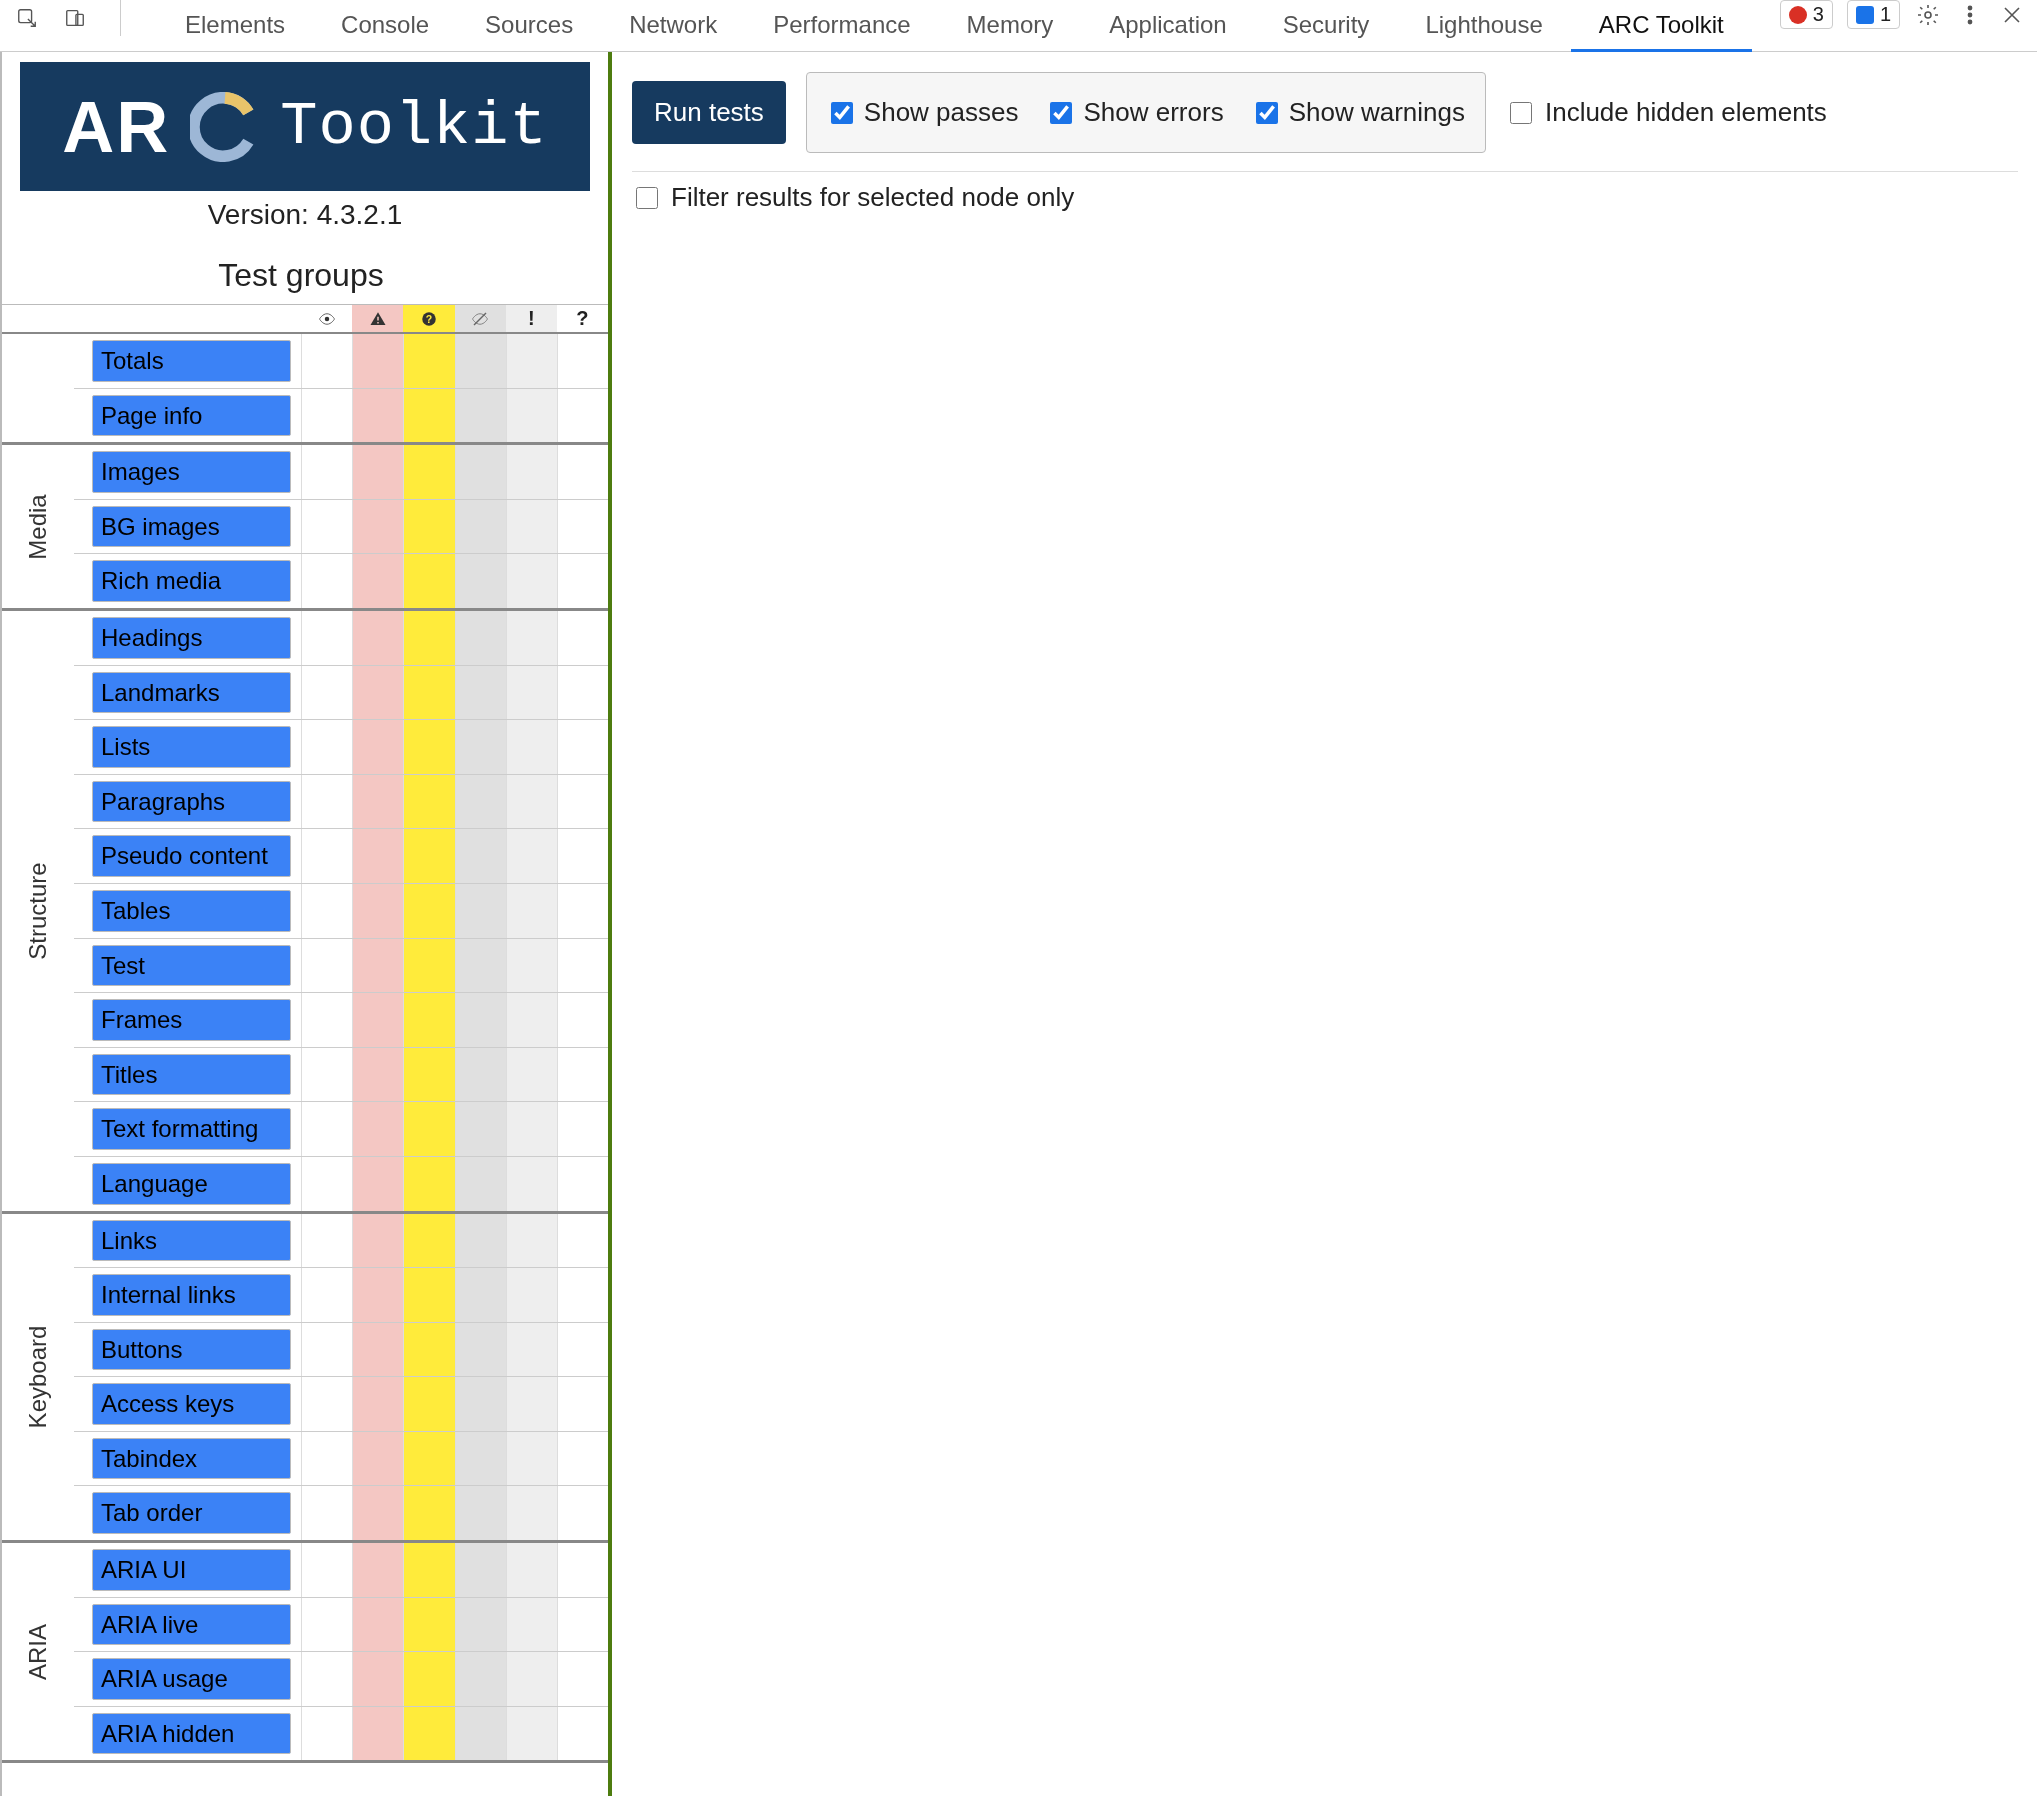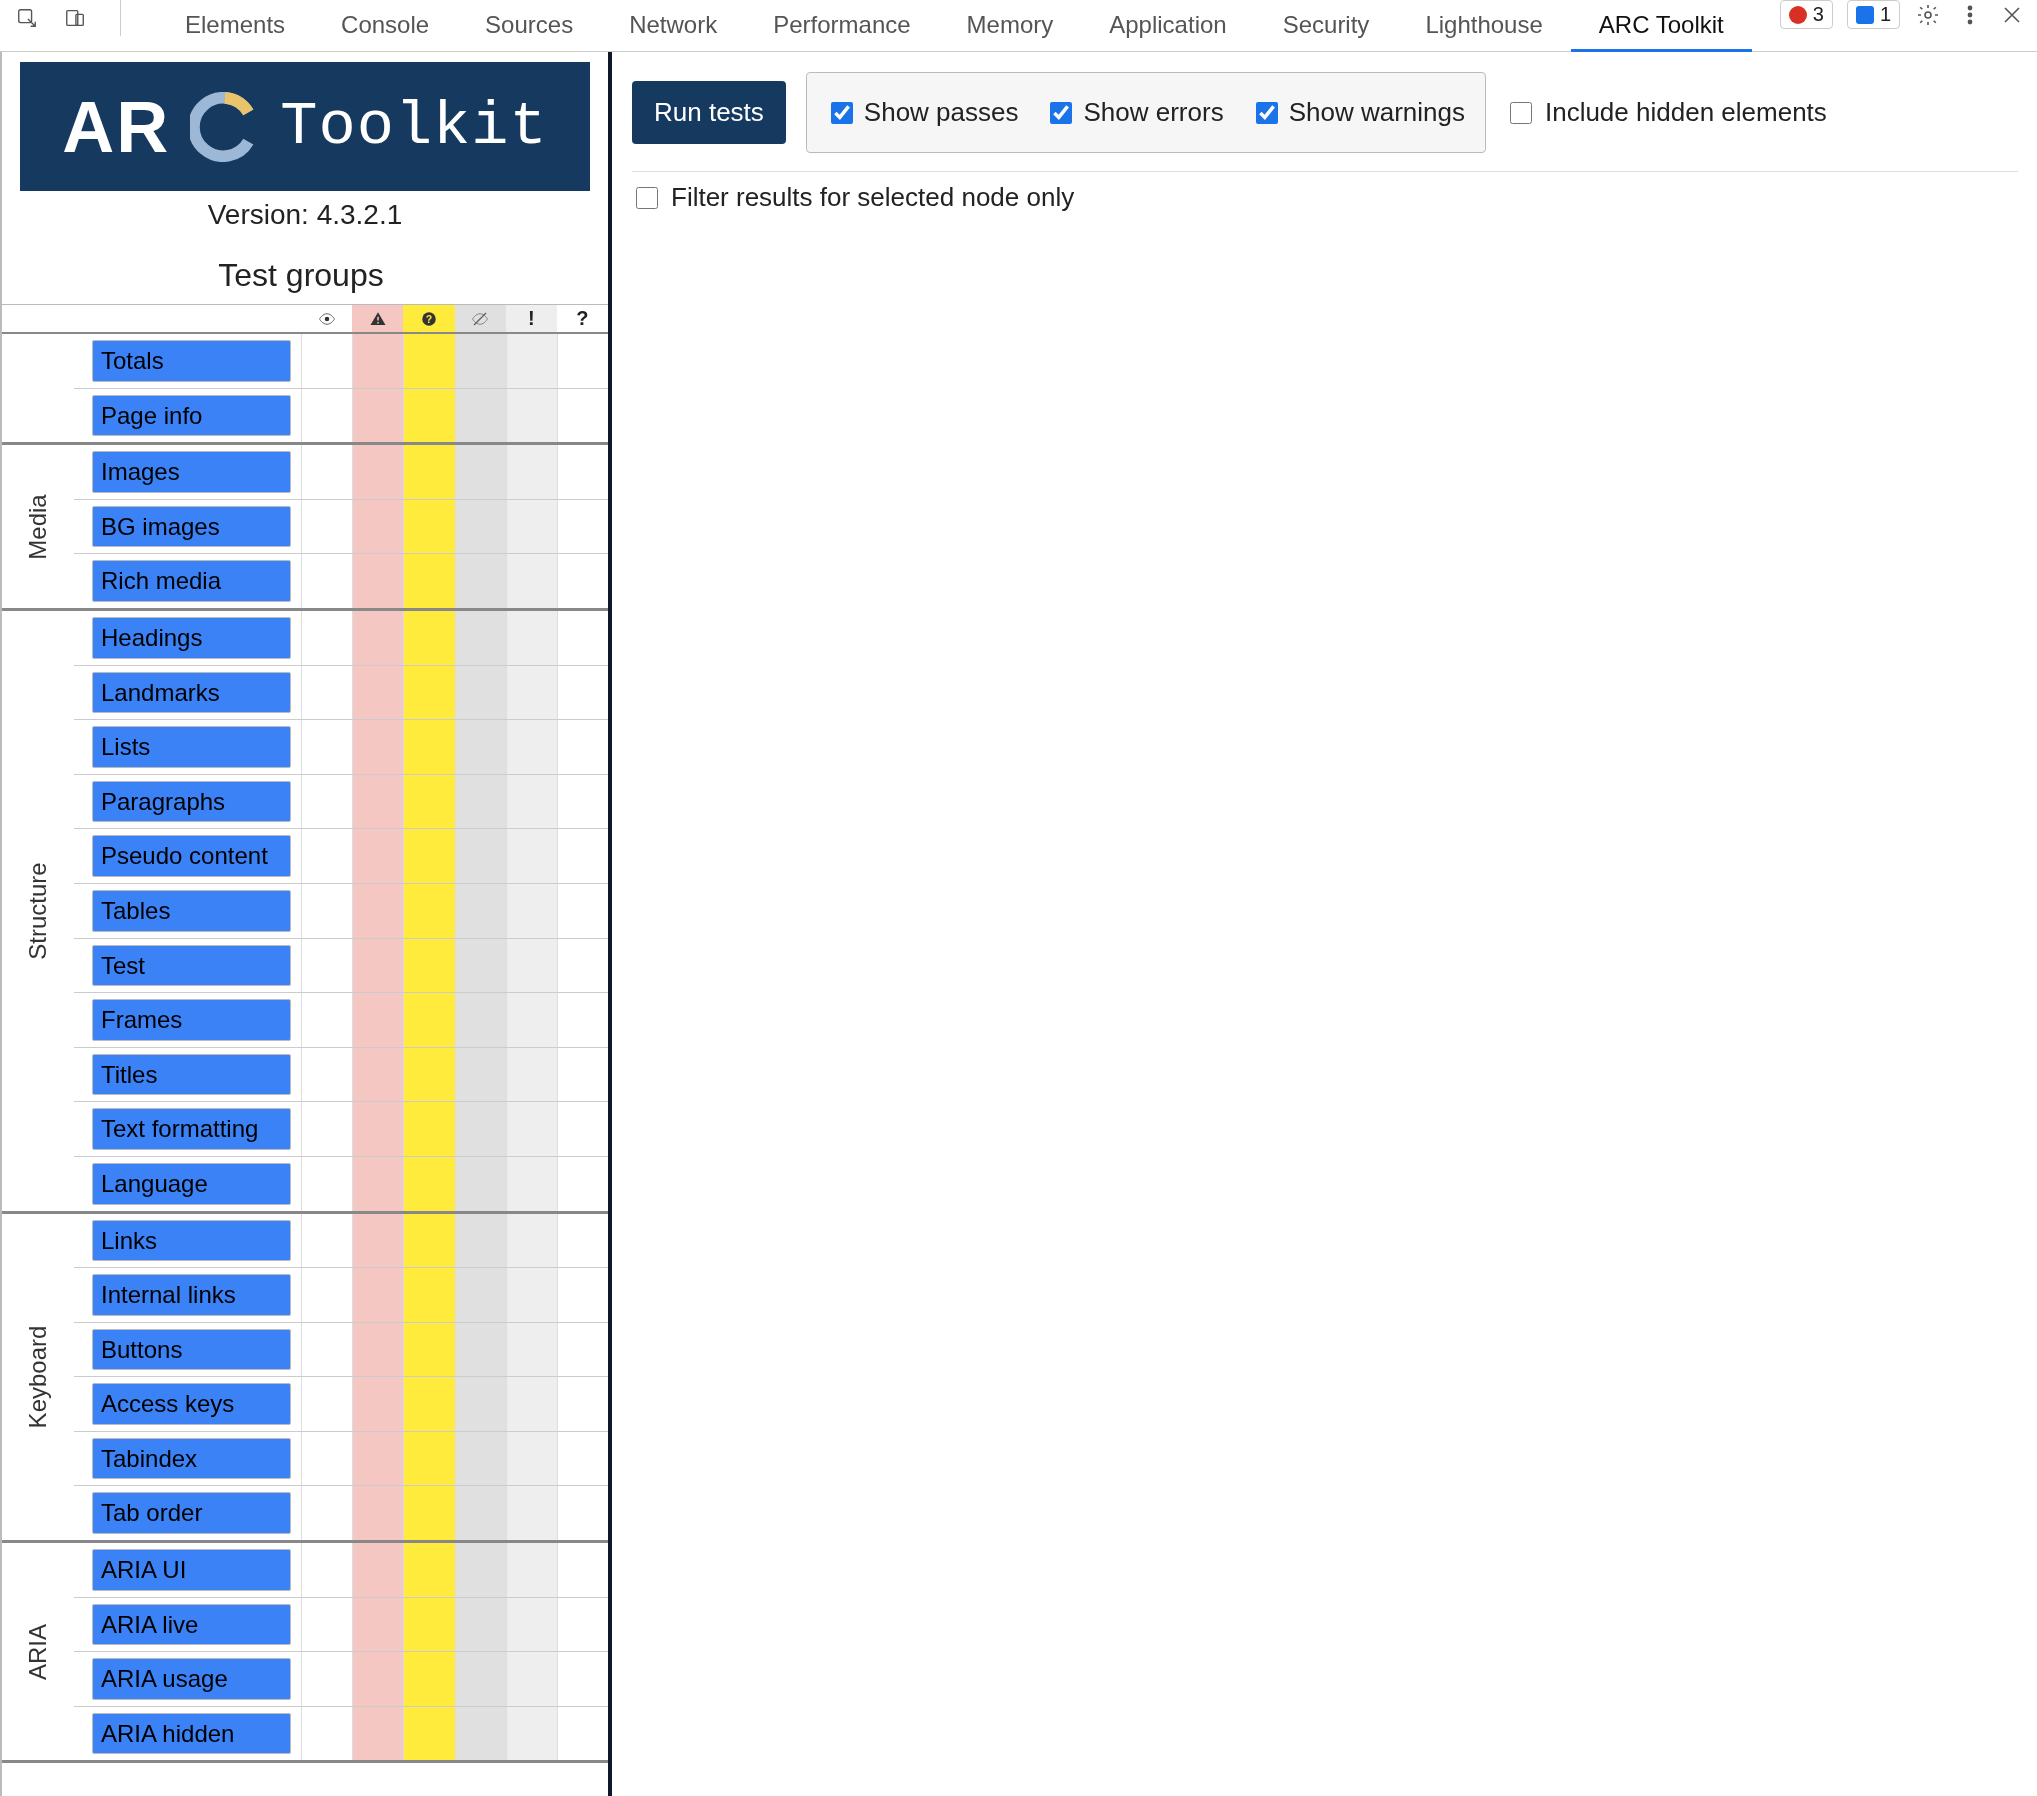--- a/index.html
+++ b/index.html
@@ -16,21 +16,21 @@
   .tabstrip .right { margin-left:auto; display:flex; align-items:center; gap:14px;}
   .badge { display:inline-flex; align-items:center; gap:6px; border:1px solid #ccc; border-radius:4px; padding:2px 8px; font-size:20px; background:#fff;}
   .badge .dot { width:18px; height:18px; border-radius:50%; display:inline-block;}
   .dot.err{ background:#d93025;} .dot.info{ background:#1a73e8; border-radius:3px;}
   .icon-btn { width:28px; height:28px; display:flex; align-items:center; justify-content:center; color:#555; cursor:pointer;}
   .icon-btn svg { width:24px; height:24px; stroke:#555; fill:none; stroke-width:1.6;}
   .divider-v { width:1px; height:36px; background:#ccc; margin:0 12px;}
 
   
   .content { display:flex; height:calc(100% - 52px);}
-  .sidebar { width:612px; border-right:4px solid #0f172a; overflow:hidden; display:flex; flex-direction:column; border-left:2px solid #bbb;}
+  .sidebar { width:612px; border-right:4px solid #4d7c0f; overflow:hidden; display:flex; flex-direction:column; border-left:2px solid #bbb;}
   .mainpane { flex:1; padding:10px 20px;}
 
   
   .arc-logo { margin:10px 18px 0 18px; height:129px; background:#163a5f; display:flex; align-items:center; justify-content:center; gap:20px;}
   .arc-logo .arc-text { color:#fff; font-weight:700; font-size:72px; letter-spacing:2px; font-family: Arial, sans-serif;}
   .arc-logo .toolkit-text { color:#fff; font-weight:400; font-size:62px; font-family: Liberation Mono, monospace; letter-spacing:1px;}
   .arc-logo svg { width:70px; height:70px;}
   .version { text-align:center; font-size:28px; padding:8px 0 6px 0;}
   .tg-title { text-align:center; font-size:32px; padding:20px 8px 10px 0;}
 

